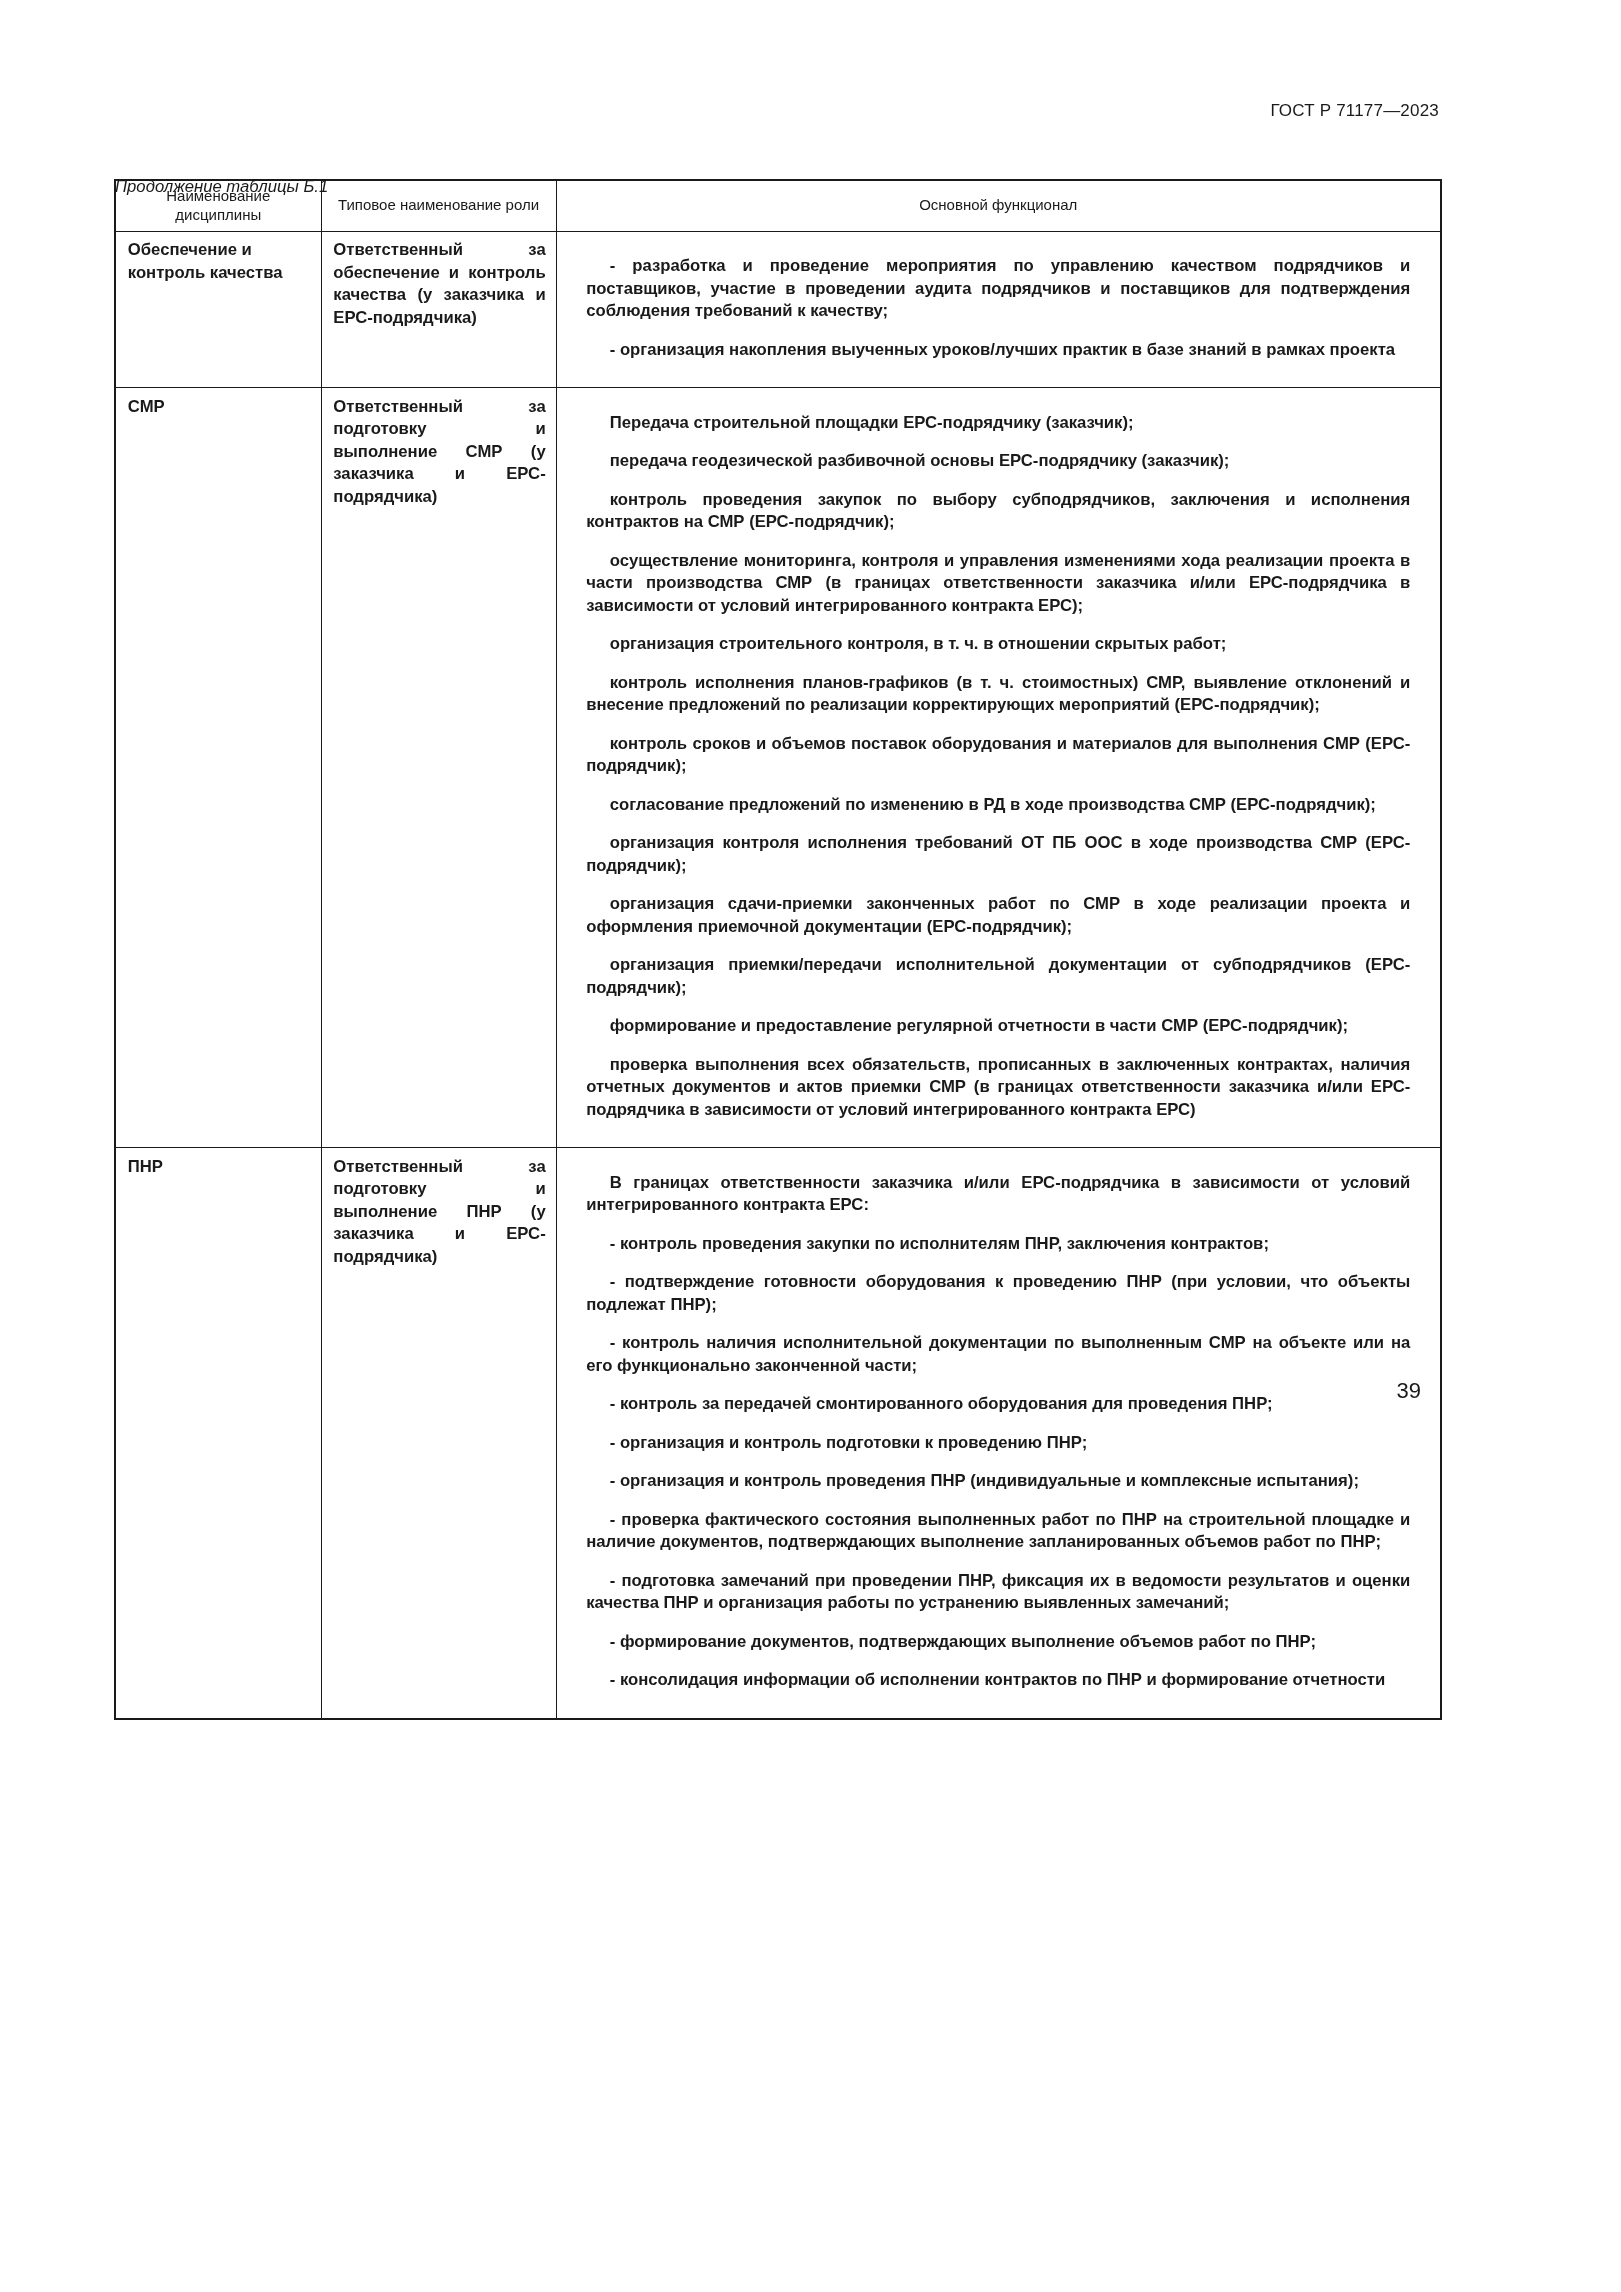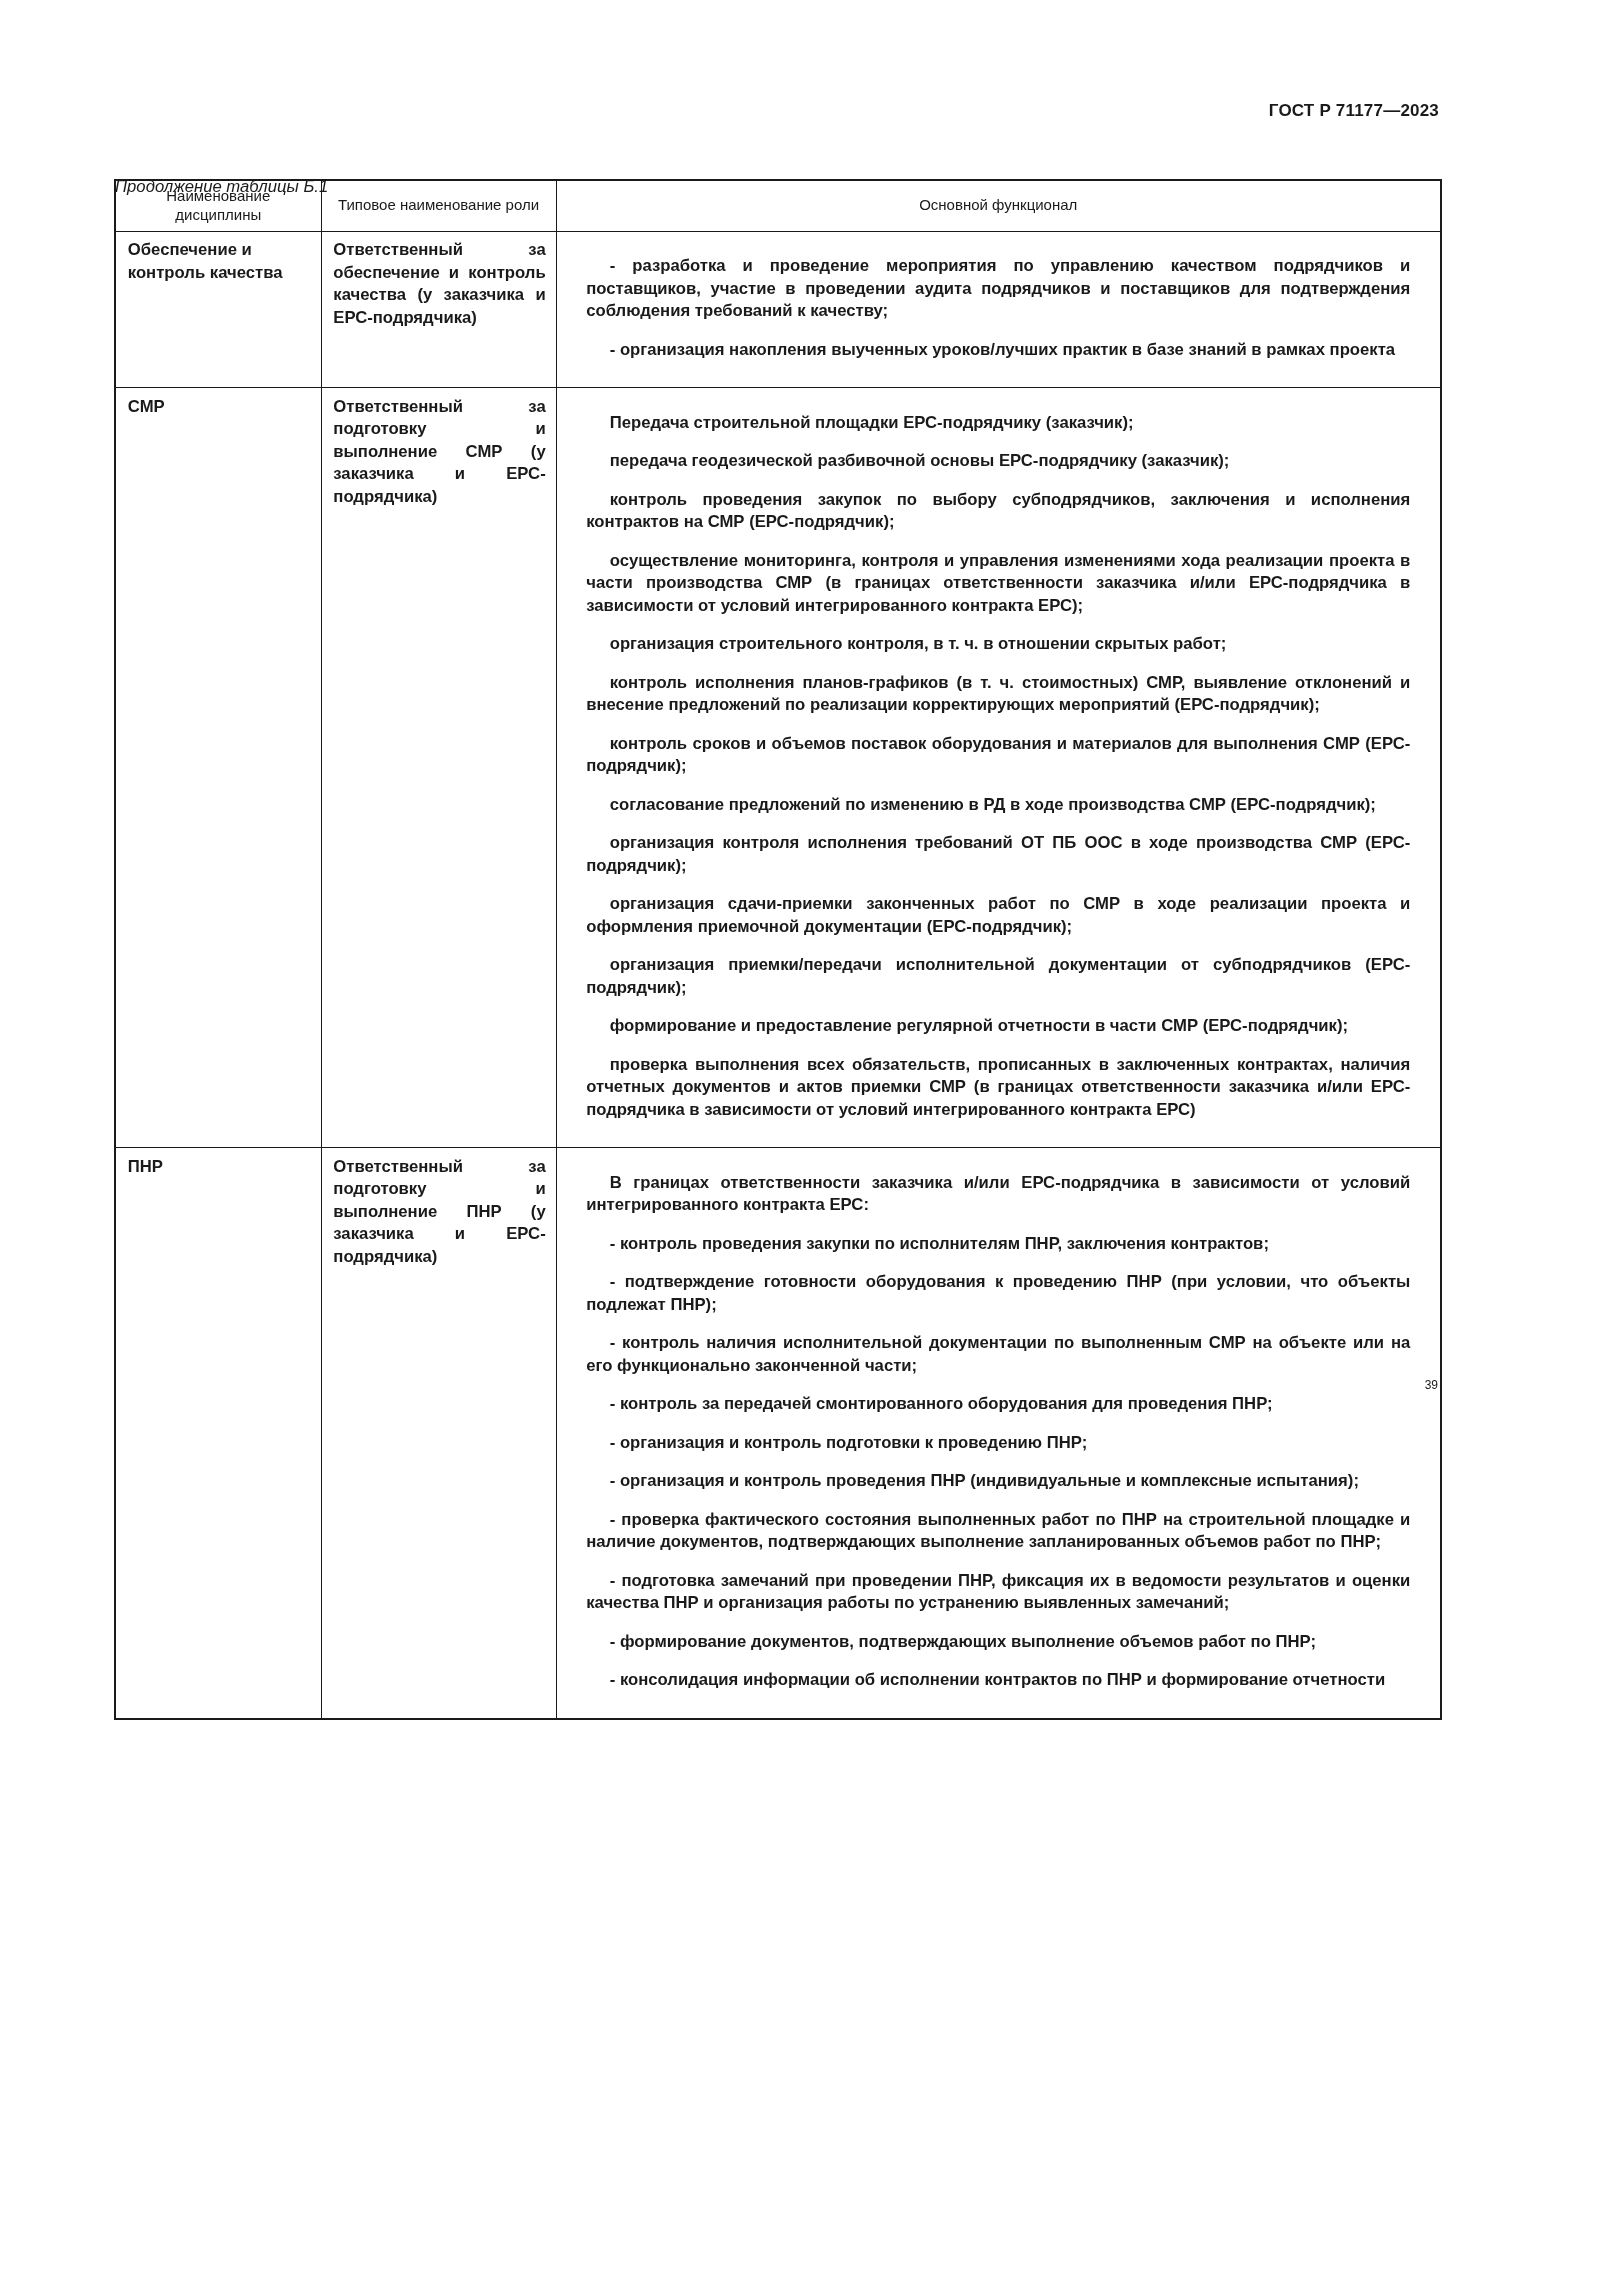--- a/index.html
+++ b/index.html
@@ -12,21 +12,21 @@
     margin: 0 auto;
     font-family: "Liberation Sans", sans-serif;
     color: #1a1a1a;
     overflow: hidden;
   }
   .doc-header {
     position: absolute;
     top: 101px;
     right: 182px;
     font-size: 17px;
-    font-weight: bold;
+    font-weight: normal;
     letter-spacing: 0.2px;
   }
   .table-caption {
     position: absolute;
     top: 146px;
     left: 115px;
     font-size: 16.7px;
     font-style: italic;
     margin-top: 31px;
   }
@@ -74,22 +74,22 @@
     line-height: 22.5px;
   }
   td.cell-functional p {
     margin: 16px;
     text-indent: 23.5px;
     text-align: justify;
   }
   .page-number {
     position: absolute;
     top: 1378px;
-    right: 183px;
-    font-size: 12px;
+    right: 200px;
+    font-size: 22px;
   }
 </style>
 </head>
 <body>
 
 <div class="page">
 
   <div class="doc-header">ГОСТ Р 71177—2023</div>
 
   <div class="table-caption">Продолжение таблицы Б.1</div>

